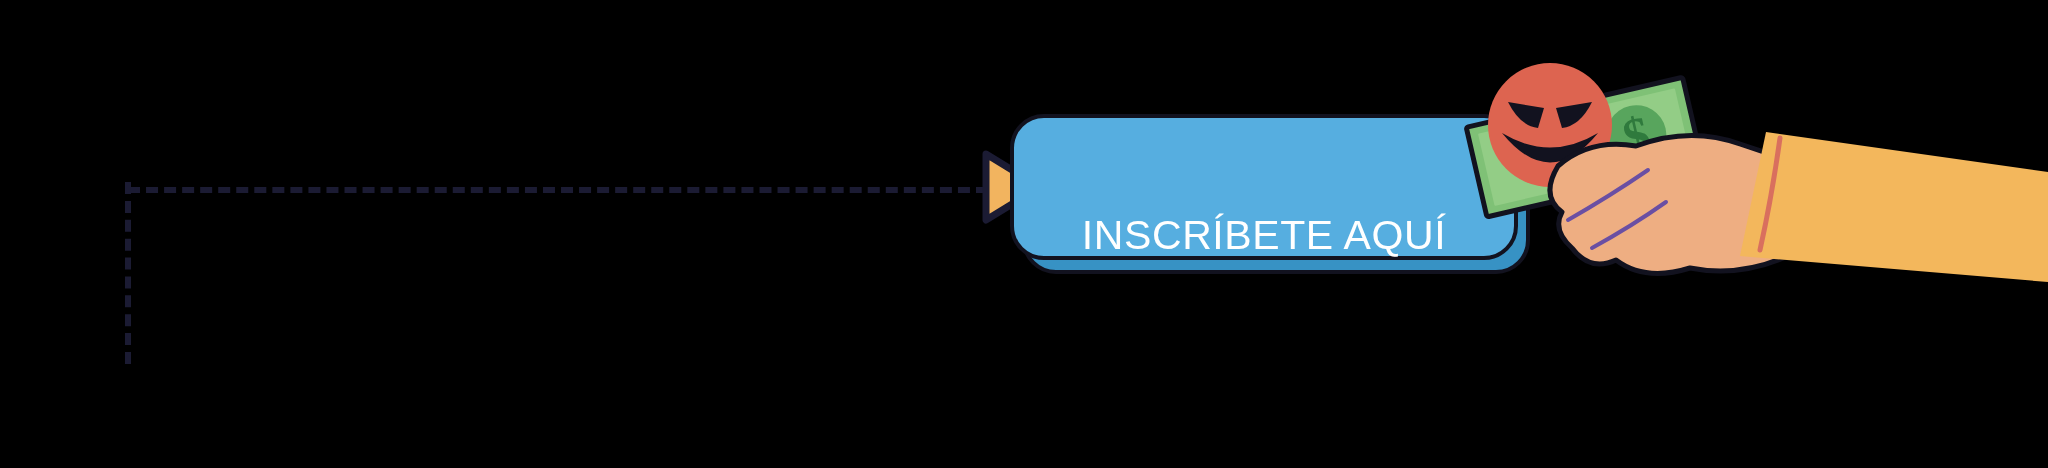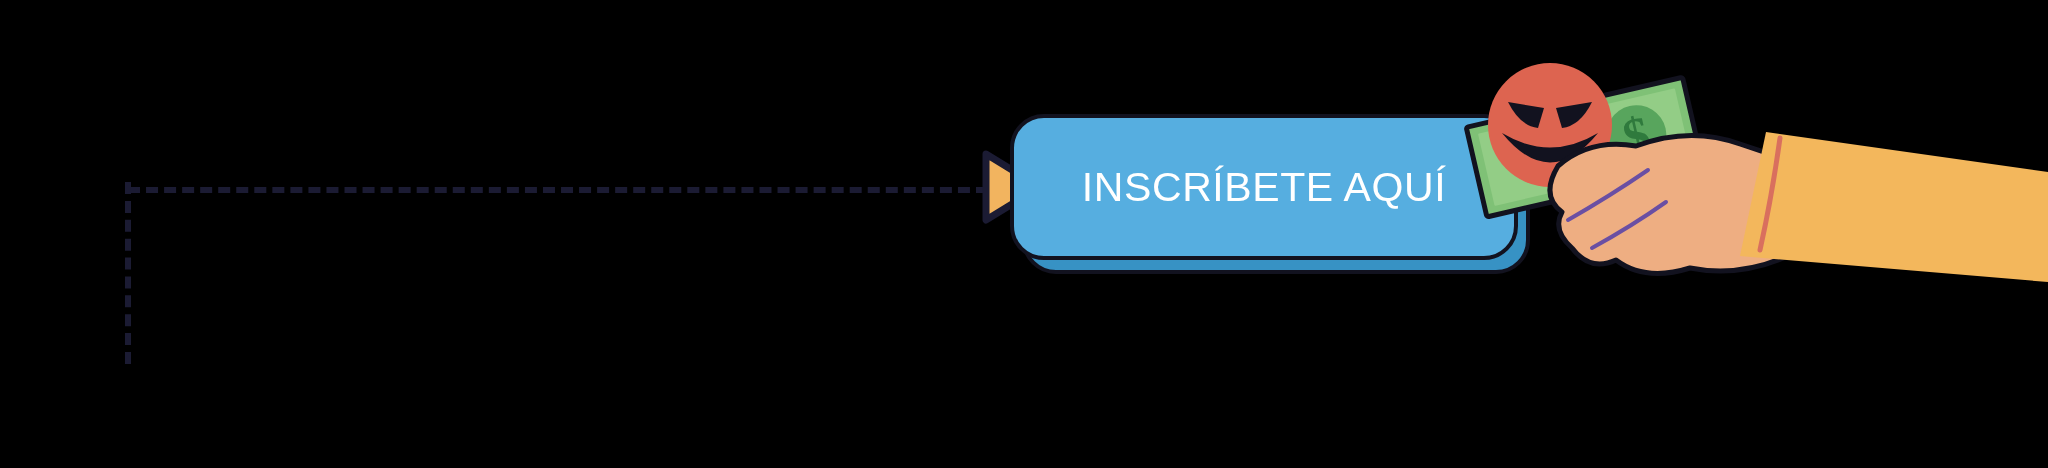--- a/index.html
+++ b/index.html
@@ -64,21 +64,21 @@
     position: absolute;
     left: 1010px;
     top: 114px;
     width: 508px;
     height: 146px;
     background: #56aee0;
     border: 4px solid #12121f;
     border-radius: 34px;
     box-sizing: border-box;
     display: flex;
-    align-items: center;
+    align-items: flex-end;
     justify-content: center;
     cursor: pointer;
   }
   .btn-label {
     color: #ffffff;
     font-size: 41px;
     font-weight: 400;
     letter-spacing: 0.6px;
     line-height: 1;
     white-space: nowrap;

